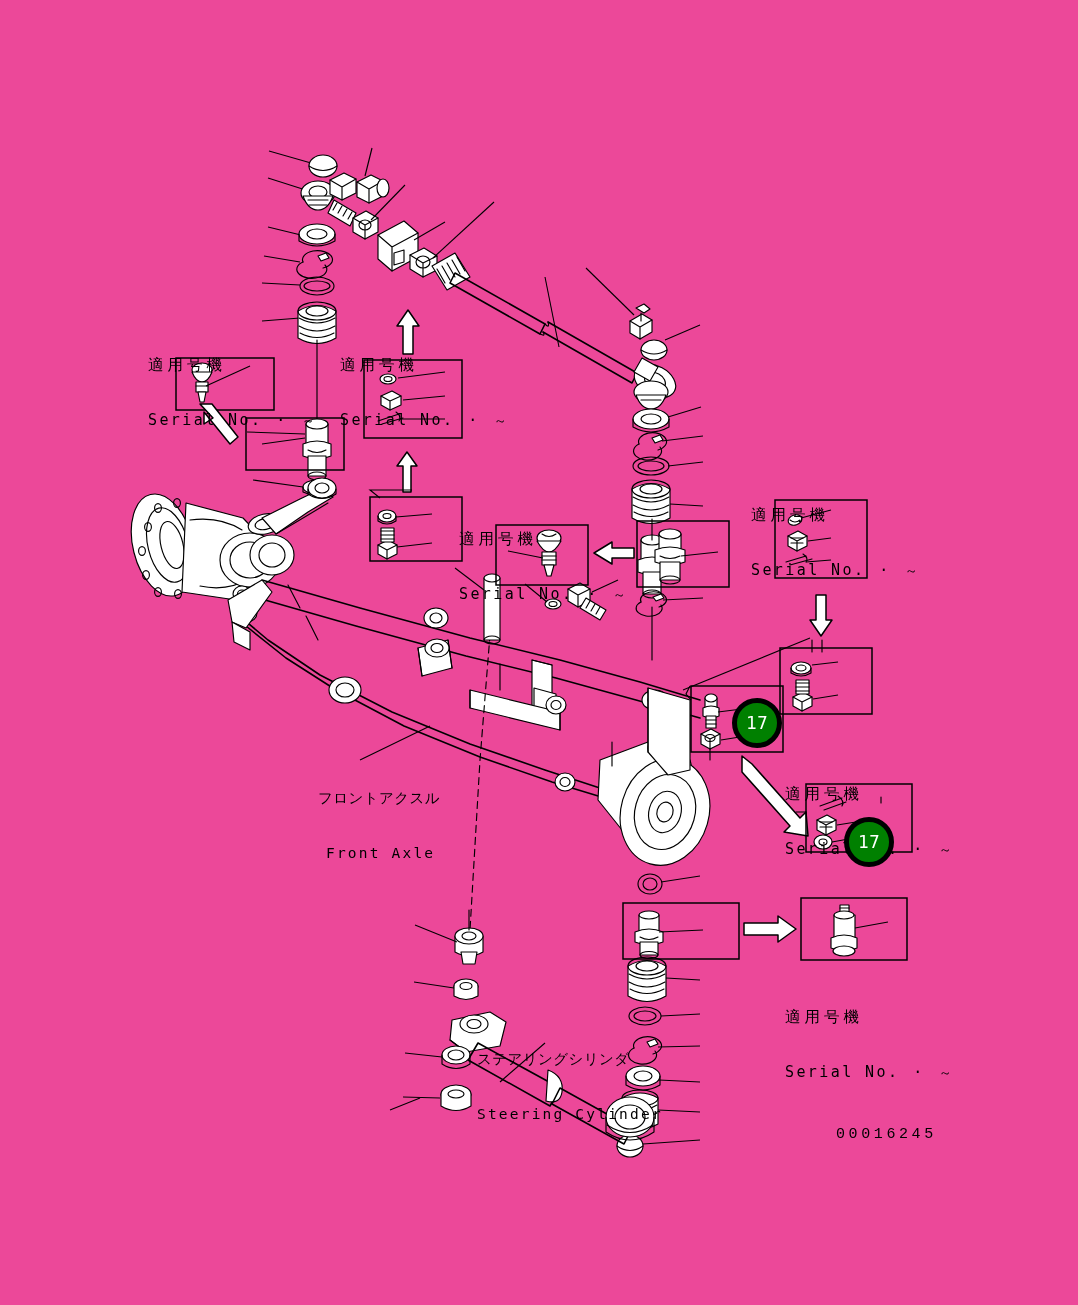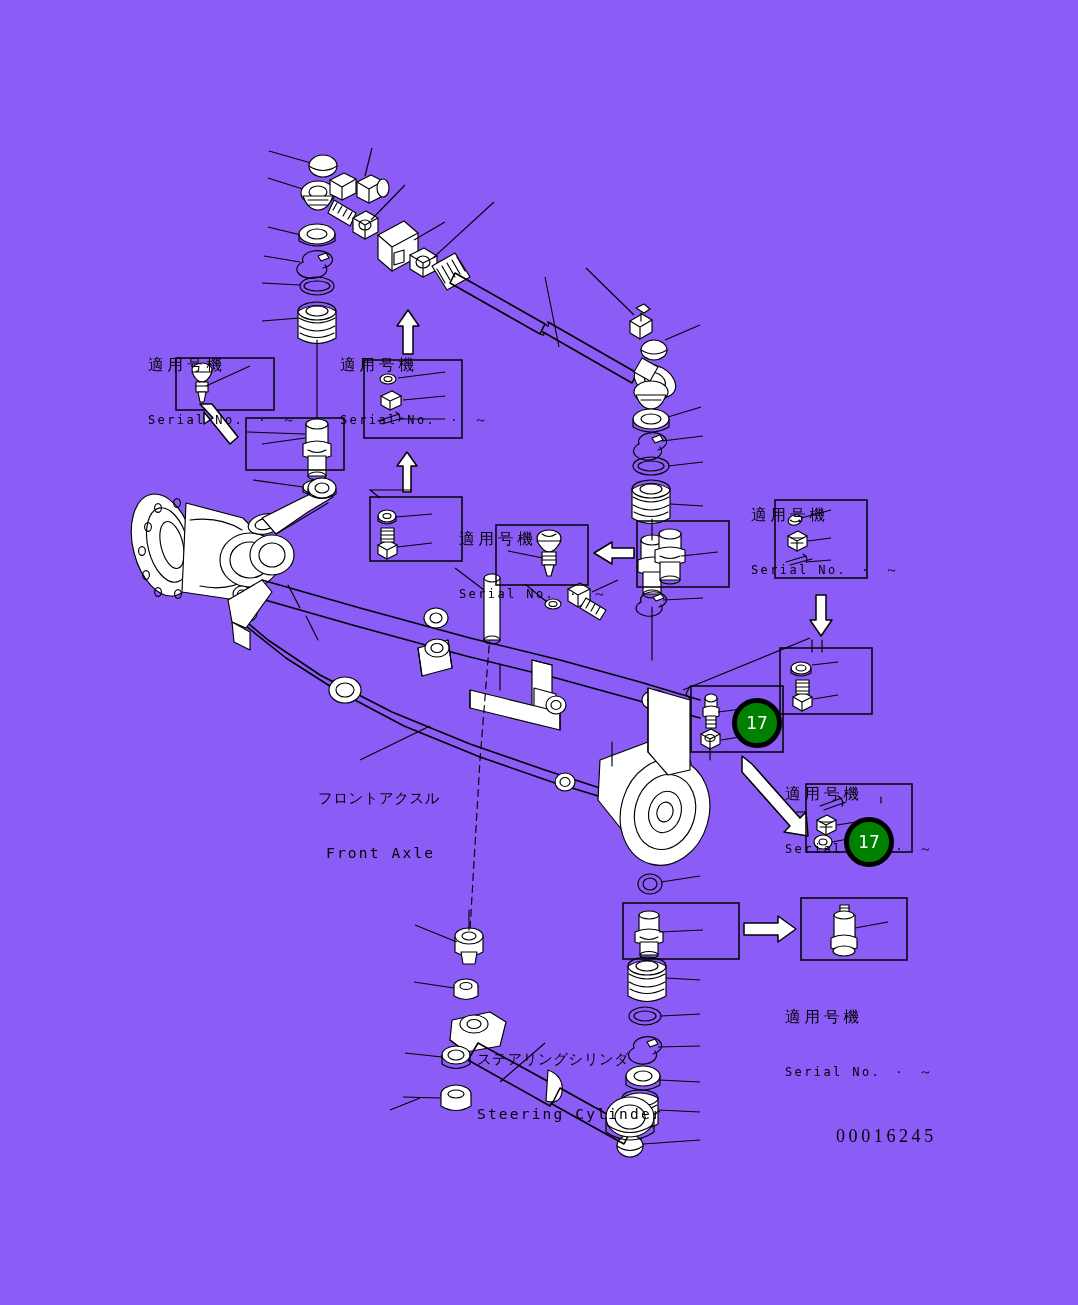--- a/index.html
+++ b/index.html
@@ -1,33 +1,33 @@
 <!DOCTYPE html>
 <html><head>
 <meta charset="utf-8">
 <style>
   html,body{margin:0;padding:0;background:#ffffff;}
   body{width:1078px;height:1305px;position:relative;overflow:hidden;
        font-family:"DejaVu Sans","Liberation Sans",sans-serif;}
-  #stage{position:absolute;inset:0;width:1078px;height:1305px;background:#8b5cf6;}
+  #stage{position:absolute;inset:0;width:1078px;height:1305px;background:#ec4899;}
   svg.layer{position:absolute;left:0;top:0;width:1078px;height:1305px;overflow:visible;}
 
   .ln{stroke:#000;stroke-width:1.15;fill:none;stroke-linecap:round;stroke-linejoin:round;}
   .ln-th{stroke:#000;stroke-width:1.6;fill:none;stroke-linecap:round;stroke-linejoin:round;}
   .ln-f{stroke:#000;stroke-width:1.15;fill:#fff;stroke-linejoin:round;stroke-linecap:round;}
   .box{stroke:#000;stroke-width:1.5;fill:none;}
   .arw{stroke:#000;stroke-width:1.5;fill:#fff;stroke-linejoin:round;}
   .leader{stroke:#000;stroke-width:1.1;fill:none;}
 
   .cap{position:absolute;color:#000;white-space:pre;line-height:1.18;}
   .cap-jp{font-size:15.5px;letter-spacing:4.0px;font-family:"DejaVu Sans",sans-serif;}
-  .cap-en{font-size:12px;letter-spacing:2.4px;font-family:"DejaVu Sans Mono","Liberation Mono",monospace;}
+  .cap-en{font-size:15px;letter-spacing:2.4px;font-family:"DejaVu Sans Mono","Liberation Mono",monospace;}
   .cap-kat{font-size:14.5px;letter-spacing:0.4px;font-family:"DejaVu Sans",sans-serif;}
   .cap-name{font-size:14.5px;letter-spacing:2.2px;font-family:"DejaVu Sans Mono","Liberation Mono",monospace;}
-  .cap-dwg{font-size:18px;letter-spacing:3.6px;font-family:Liberation Serif, serif;}
+  .cap-dwg{font-size:15px;letter-spacing:3.6px;font-family:Liberation Mono, monospace;}
 
   .badge{position:absolute;border-radius:50%;display:flex;align-items:center;
          justify-content:center;box-sizing:border-box;}
   .badge span{color:#fff;font-size:17px;font-weight:normal;
               font-family:"DejaVu Sans","Liberation Sans",sans-serif;line-height:1;}
 </style>
 </head>
 <body>
 
 <div id="stage">

